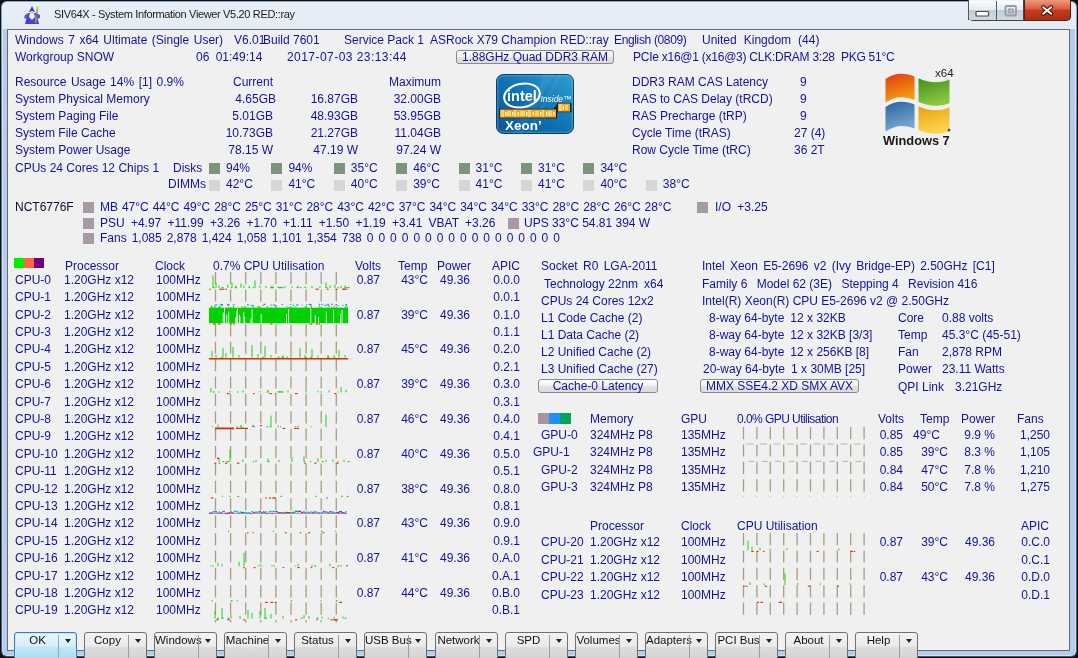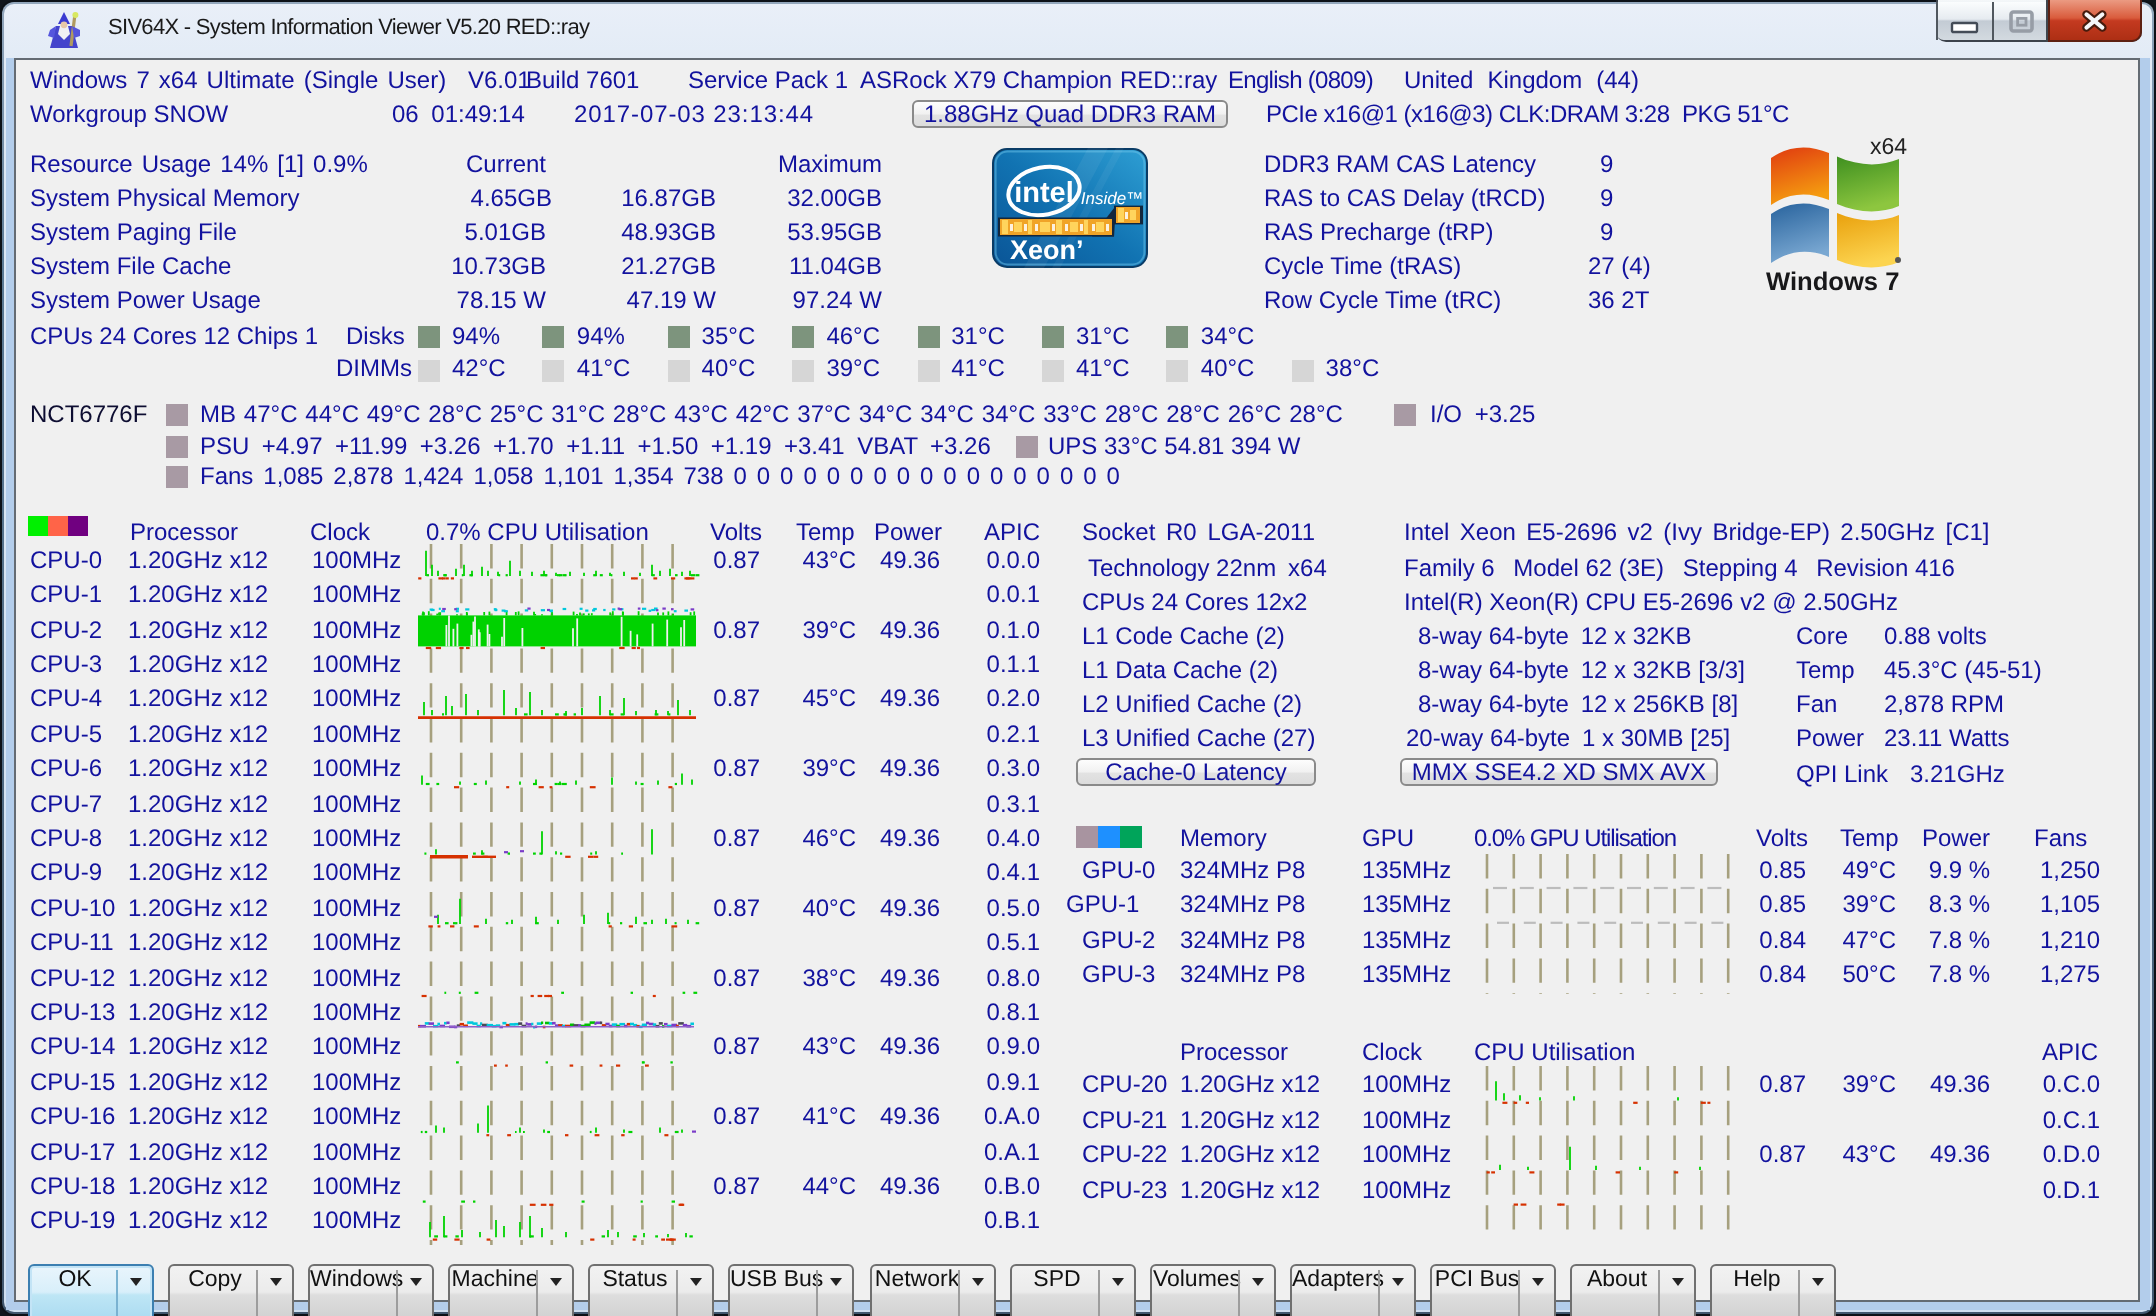--- a/index.html
+++ b/index.html
@@ -383,21 +383,21 @@
 <div class="t" style="left:681px;top:410.5px;">GPU</div>
 <div class="t" style="left:737px;top:410.5px;letter-spacing:-0.55px;">0.0% GPU Utilisation</div>
 <div class="t" style="left:878px;top:410.5px;">Volts</div>
 <div class="t" style="left:920px;top:410.5px;">Temp</div>
 <div class="t" style="left:961px;top:410.5px;">Power</div>
 <div class="t" style="left:1017px;top:410.5px;">Fans</div>
 <div class="t" style="left:541px;top:426.9px;">GPU-0</div>
 <div class="t" style="left:590px;top:426.9px;">324MHz P8</div>
 <div class="t" style="left:681px;top:426.9px;">135MHz</div>
 <div class="t r" style="left:863px;top:426.9px;width:40px;">0.85</div>
-<div class="t r" style="left:905px;top:426.9px;width:43px;">49°C</div>
+<div class="t r" style="left:905px;top:426.9px;width:43px;text-align:center;">49°C</div>
 <div class="t r" style="left:948px;top:426.9px;width:47px;">9.9 %</div>
 <div class="t r" style="left:1003px;top:426.9px;width:47px;">1,250</div>
 <div class="t" style="left:533px;top:444.3px;">GPU-1</div>
 <div class="t" style="left:590px;top:444.3px;">324MHz P8</div>
 <div class="t" style="left:681px;top:444.3px;">135MHz</div>
 <div class="t r" style="left:863px;top:444.3px;width:40px;">0.85</div>
 <div class="t r" style="left:905px;top:444.3px;width:43px;">39°C</div>
 <div class="t r" style="left:948px;top:444.3px;width:47px;">8.3 %</div>
 <div class="t r" style="left:1003px;top:444.3px;width:47px;">1,105</div>
 <div class="t" style="left:541px;top:461.7px;">GPU-2</div>

